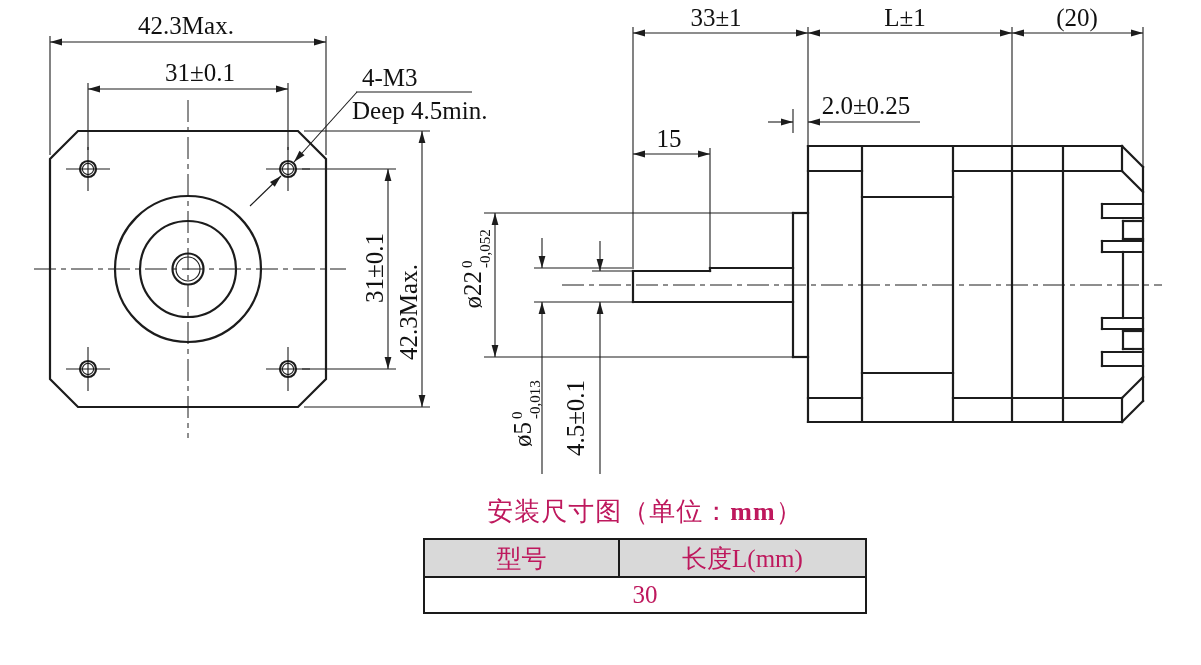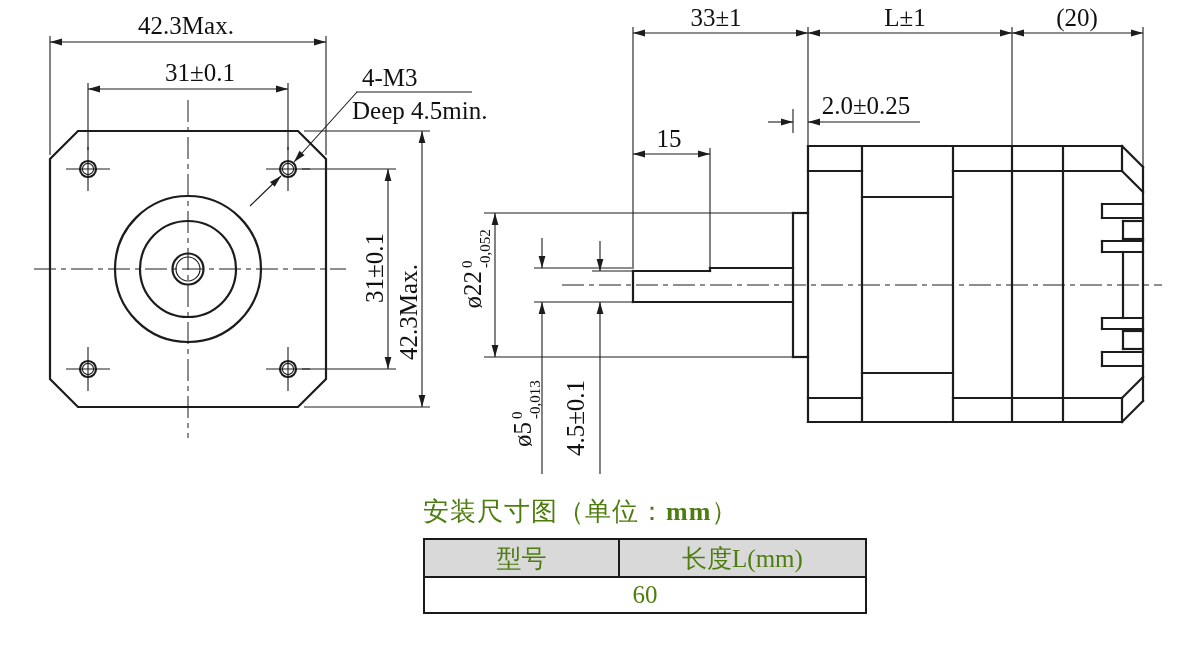--- a/index.html
+++ b/index.html
@@ -1,30 +1,30 @@
 <!DOCTYPE html>
 <html><head>
 <meta charset="utf-8">
 <style>
   html,body{margin:0;padding:0;background:#ffffff;}
   .stage{position:relative;width:1201px;height:665px;background:#ffffff;overflow:hidden;
-         font-family:"Liberation Serif", serif;color:#4d7c0f;}
+         font-family:"Liberation Serif", serif;color:#be185d;}
   svg{position:absolute;left:0;top:0;}
   
   .lw2{stroke:#1c1c1c;stroke-width:2.2;fill:none;stroke-linecap:square;}
   .lw1{stroke:#1c1c1c;stroke-width:1.1;fill:none;}
   .cl{stroke:#1c1c1c;stroke-width:1;fill:none;stroke-dasharray:22 5 5 5;}
   .mb{marker-start:url(#ar);marker-end:url(#ar);}
   .me{marker-end:url(#ar);}
   .ms{marker-start:url(#ar);}
   text{fill:#111;font-family:"Liberation Serif", serif;}
   .dim{font-size:25px;}
   .dimsm{font-size:15px;}
   
-  .caption{position:absolute;left:423px;top:494px;width:444px;text-align:left;
+  .caption{position:absolute;left:423px;top:494px;width:444px;text-align:center;
            font-size:26px;letter-spacing:1px;white-space:nowrap;}
   .caption b{font-weight:bold;}
   
   .dim-table{position:absolute;left:423px;top:538px;width:444px;border:2px solid #1a1a1a;
              box-sizing:border-box;background:#fff;}
   .t-row{display:flex;height:34px;border-top:2px solid #1a1a1a;}
   .t-row.head{height:36px;border-top:none;}
   .t-cell{display:flex;align-items:center;justify-content:center;font-size:25px;box-sizing:border-box;}
   .t-c1{width:195px;border-right:2px solid #1a1a1a;}
   .t-c2{flex:1;}
@@ -231,17 +231,17 @@
 <div class="caption">
   <span>安装尺寸图（单位：</span><b>mm</b><span>）</span>
 </div>
 
 <div class="dim-table">
   <div class="t-row head" style="background:#d9d9d9;">
     <div class="t-cell t-c1">型号</div>
     <div class="t-cell t-c2">长度L(mm)</div>
   </div>
   <div class="t-row">
-    <div class="t-cell t-c2">60</div>
+    <div class="t-cell t-c2">30</div>
   </div>
 </div>
 
 </div>
 
 </body></html>

